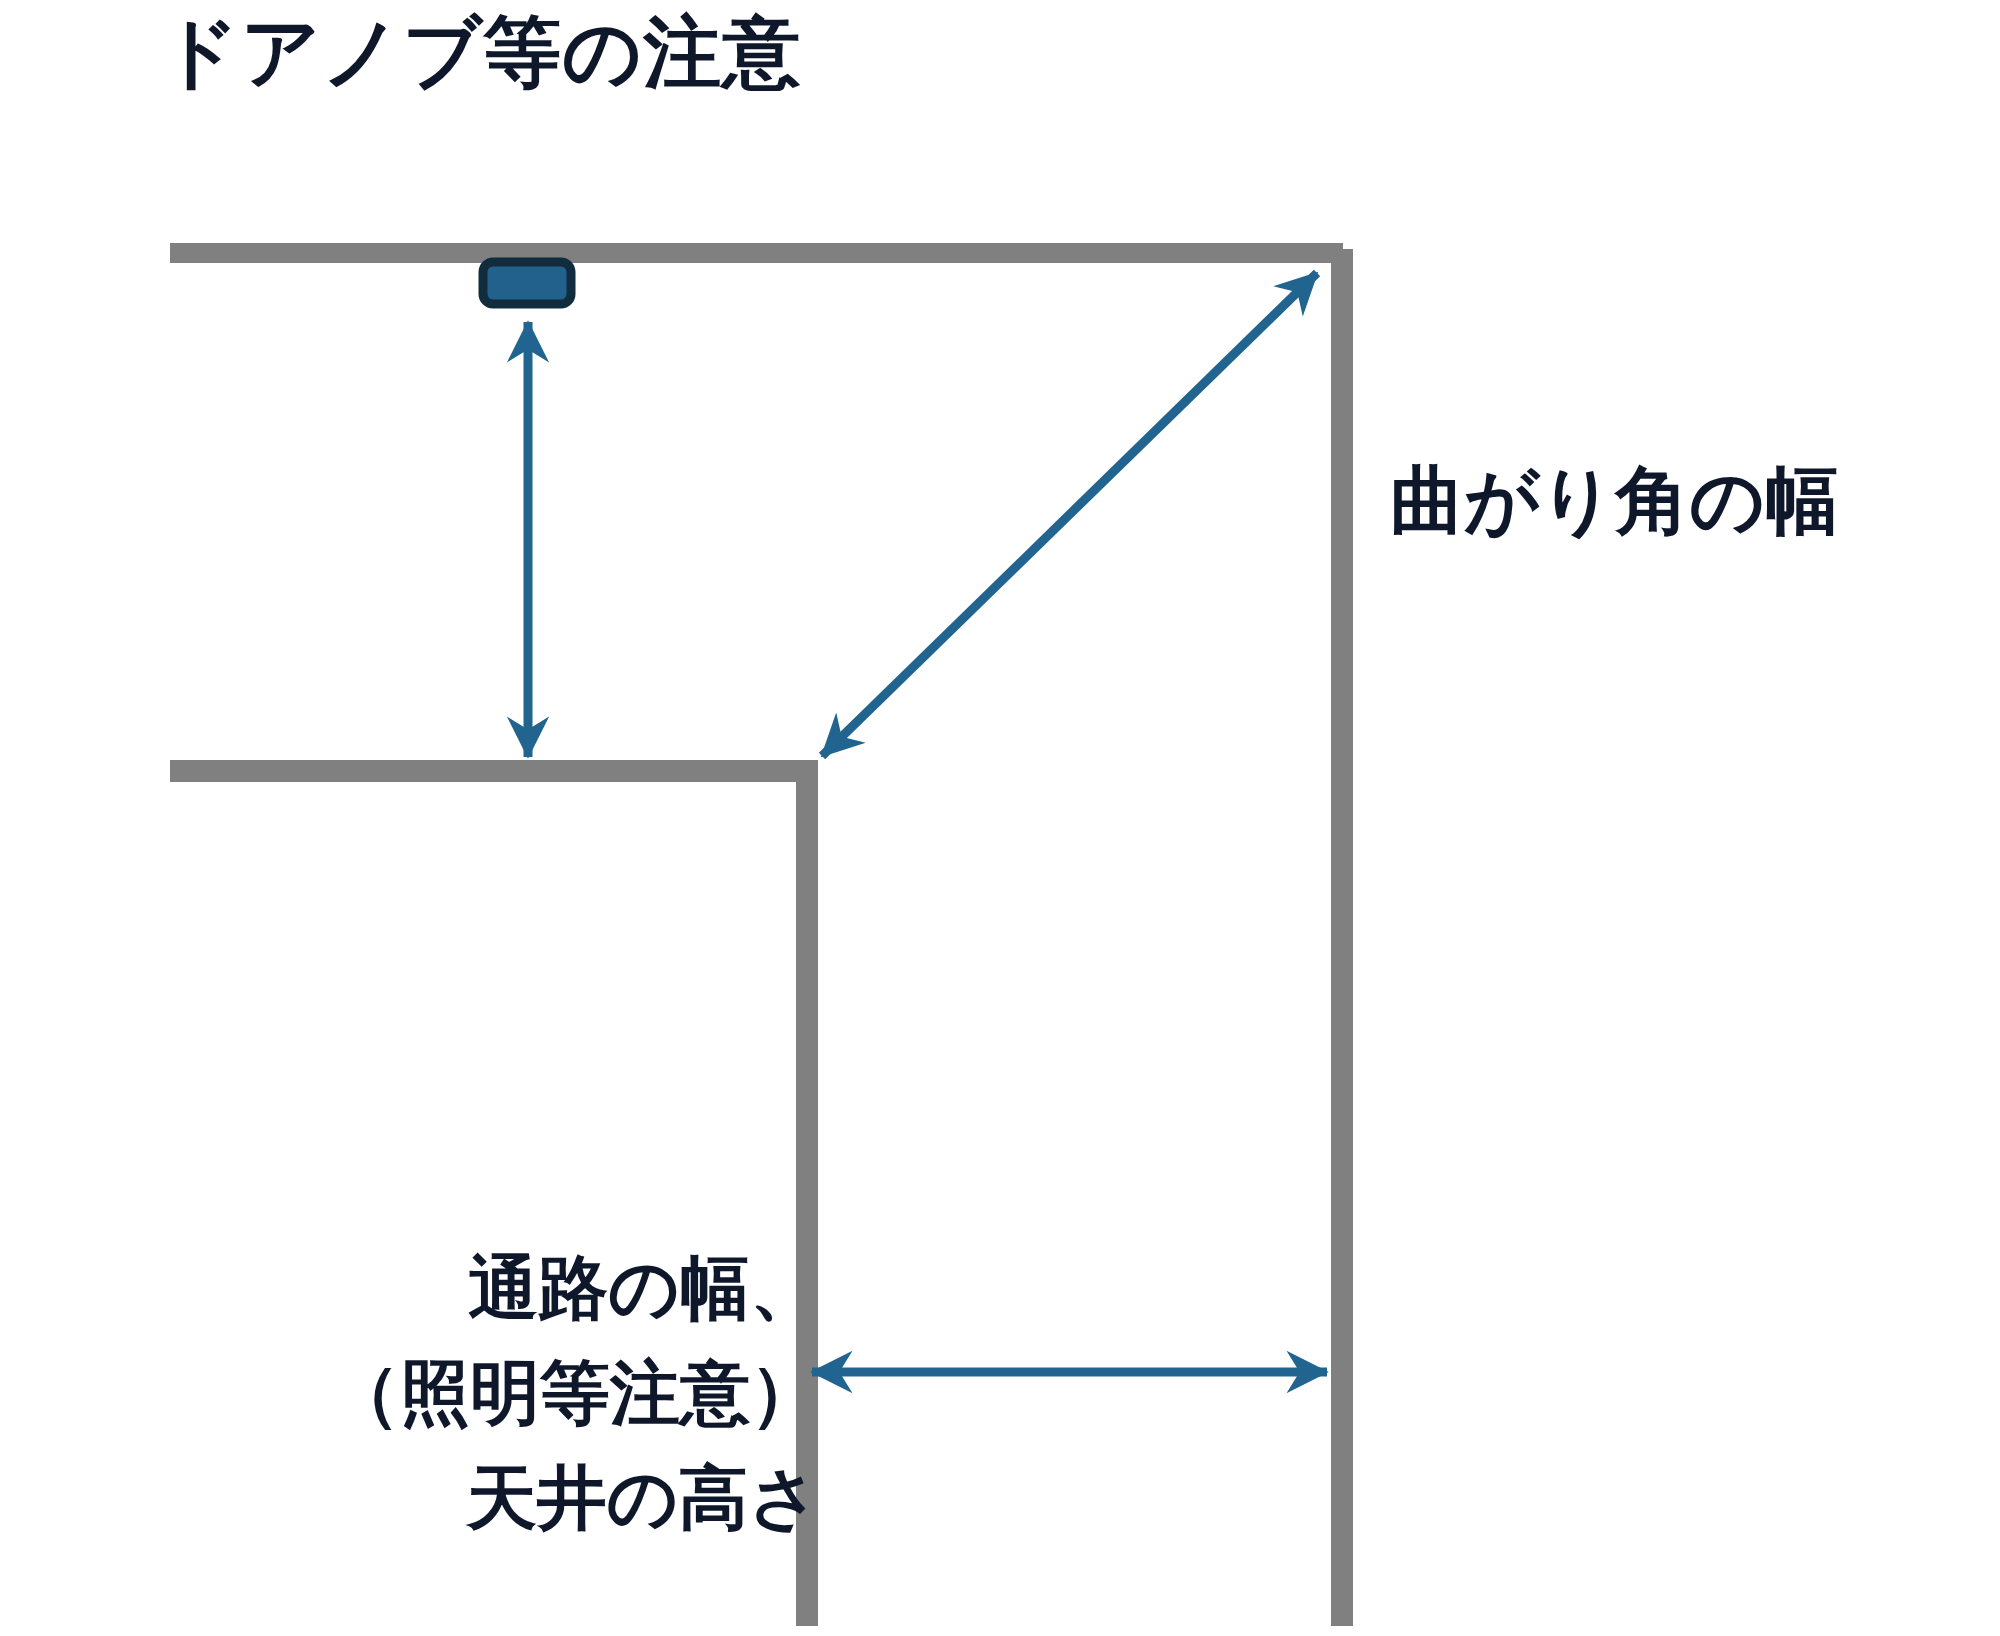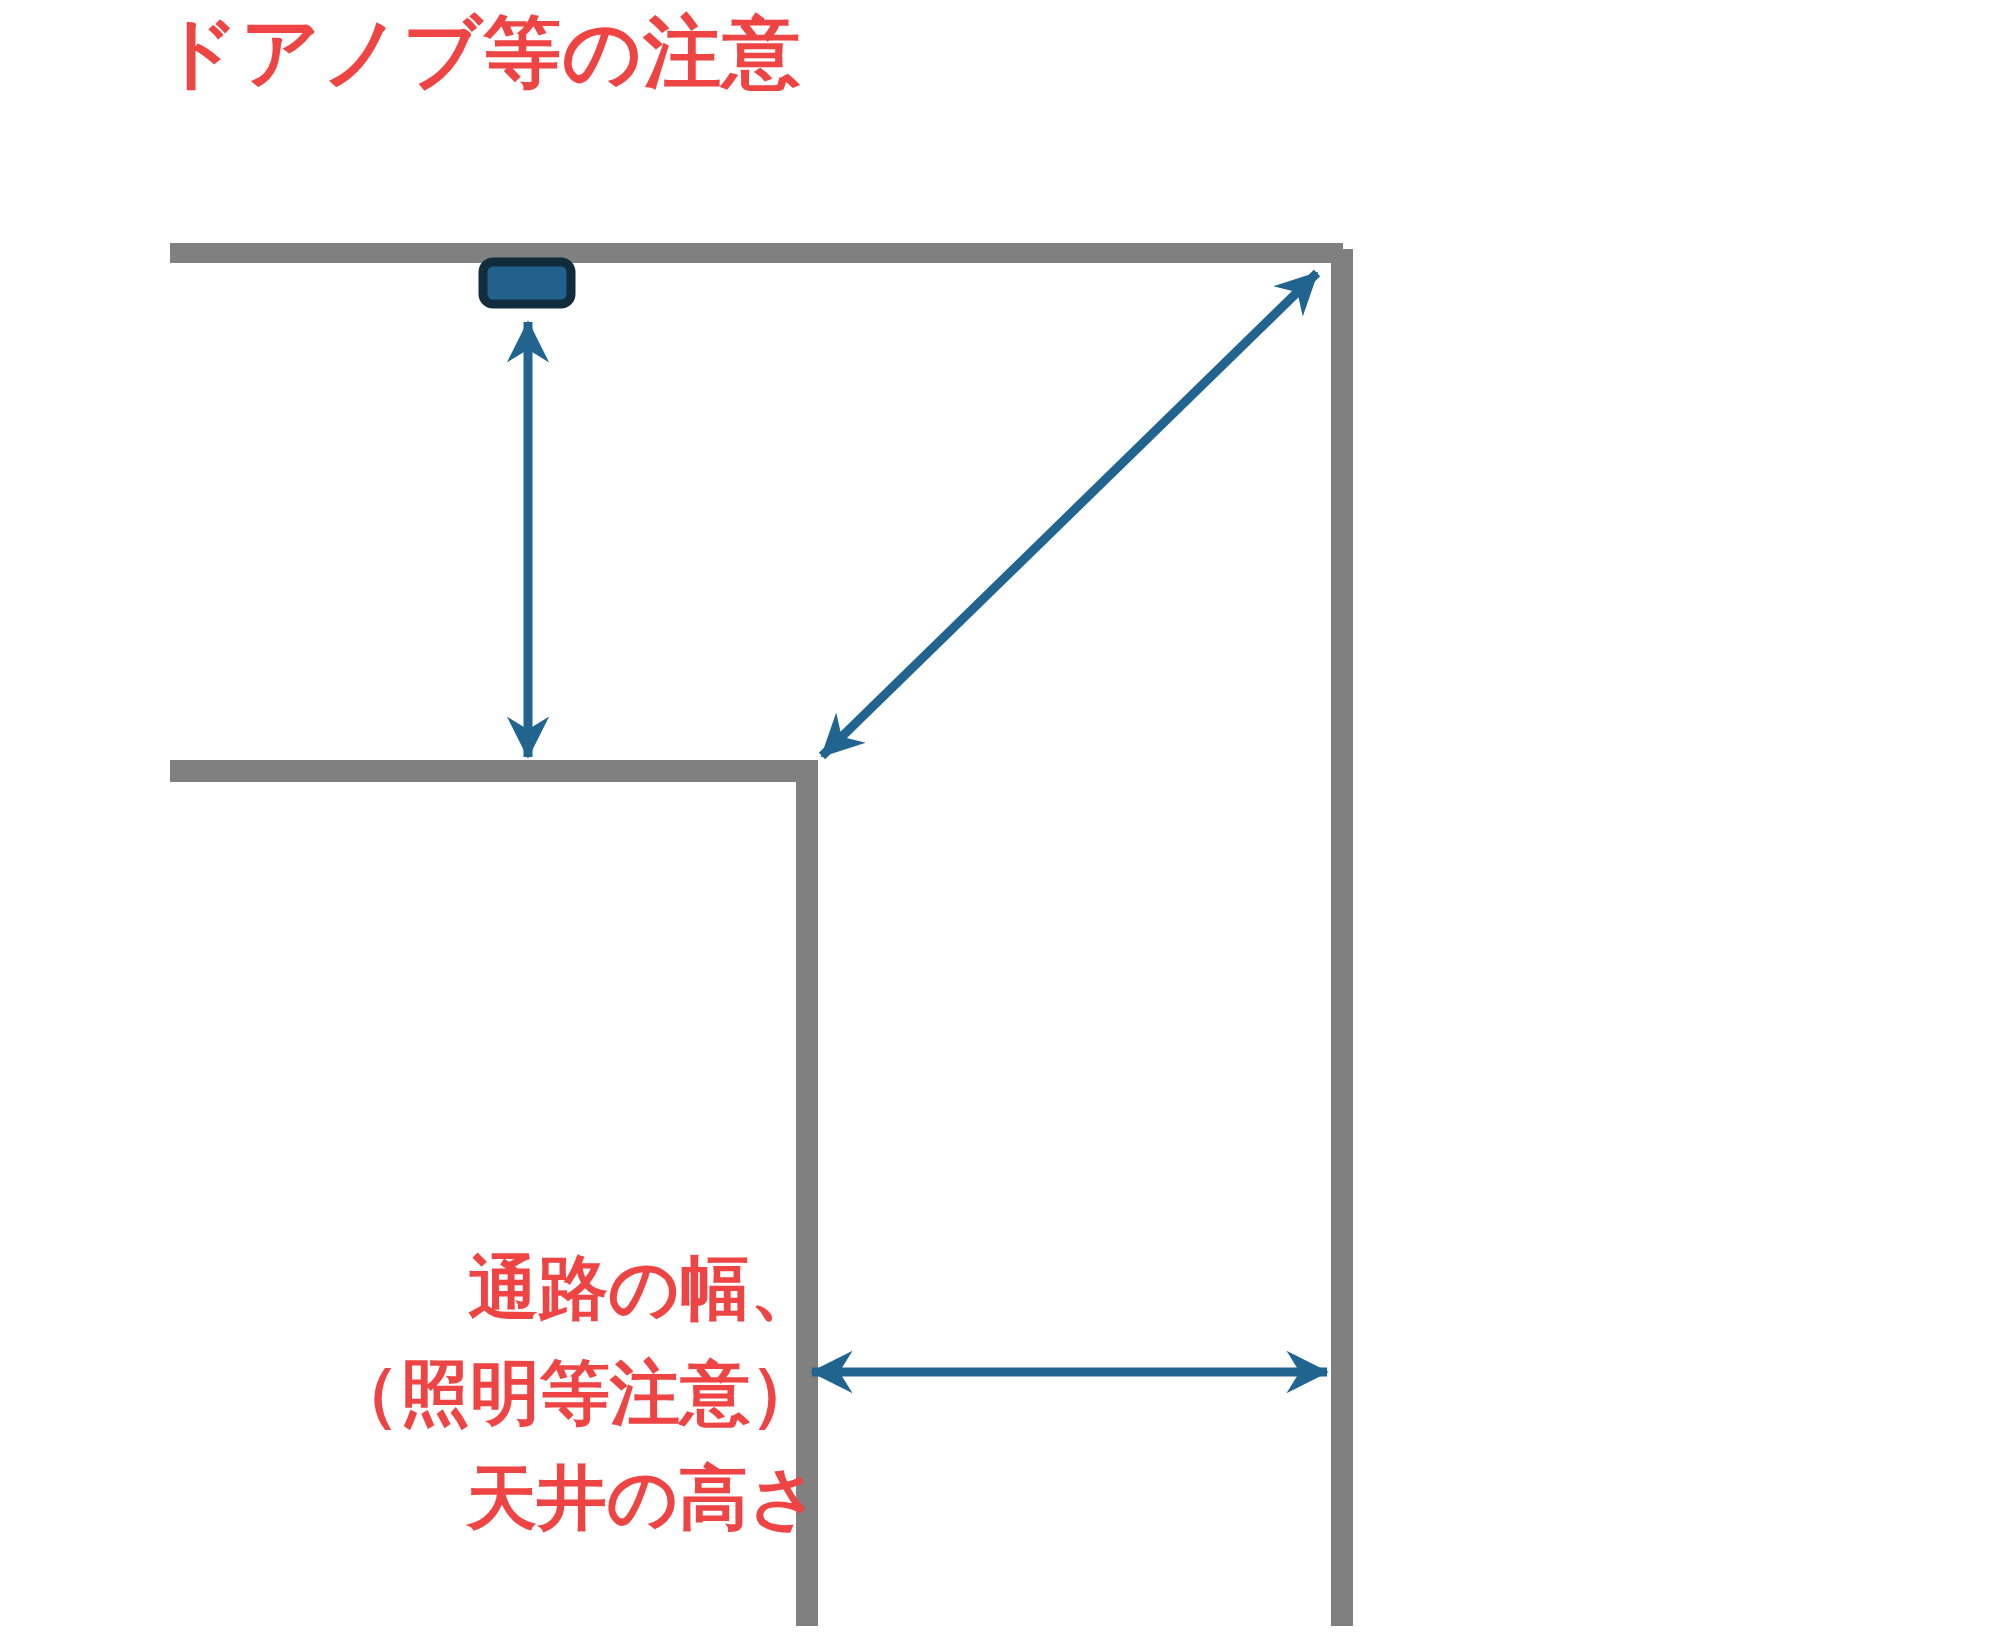--- a/index.html
+++ b/index.html
@@ -15,21 +15,21 @@
     overflow: hidden;
   }
   .diagram-svg {
     position: absolute;
     left: 0; top: 0;
     width: 2000px;
     height: 1636px;
   }
   .label {
     position: absolute;
-    color: #ef4444;
+    color: #0f172a;
     font-weight: 700;
     white-space: nowrap;
   }
   .title {
     left: 160px;
     top: 8px;
     font-size: 78px;
     line-height: 1.15;
     letter-spacing: 1px;
   }
@@ -72,20 +72,21 @@
 
     <line x1="528" y1="322" x2="528" y2="757" stroke-width="9" marker-start="url(#ah)" marker-end="url(#ah)" stroke="#20648F"></line>
 
     <line x1="822" y1="756" x2="1317" y2="273" stroke-width="9" marker-start="url(#ah)" marker-end="url(#ah)" stroke="#20648F"></line>
 
     <line x1="812" y1="1372" x2="1327" y2="1372" stroke-width="9" marker-start="url(#ah)" marker-end="url(#ah)" stroke="#20648F"></line>
   </svg>
 
   <div class="label title">ドアノブ等の注意</div>
 
+  <div class="label corner-label">曲がり角の幅</div>
 
   <div class="label passage-label">
     <span class="passage-line">通路の幅、</span>
     <span class="passage-line">（照明等注意）</span>
     <span class="passage-line">天井の高さ</span>
   </div>
 
 </div>
 
 </body></html>

